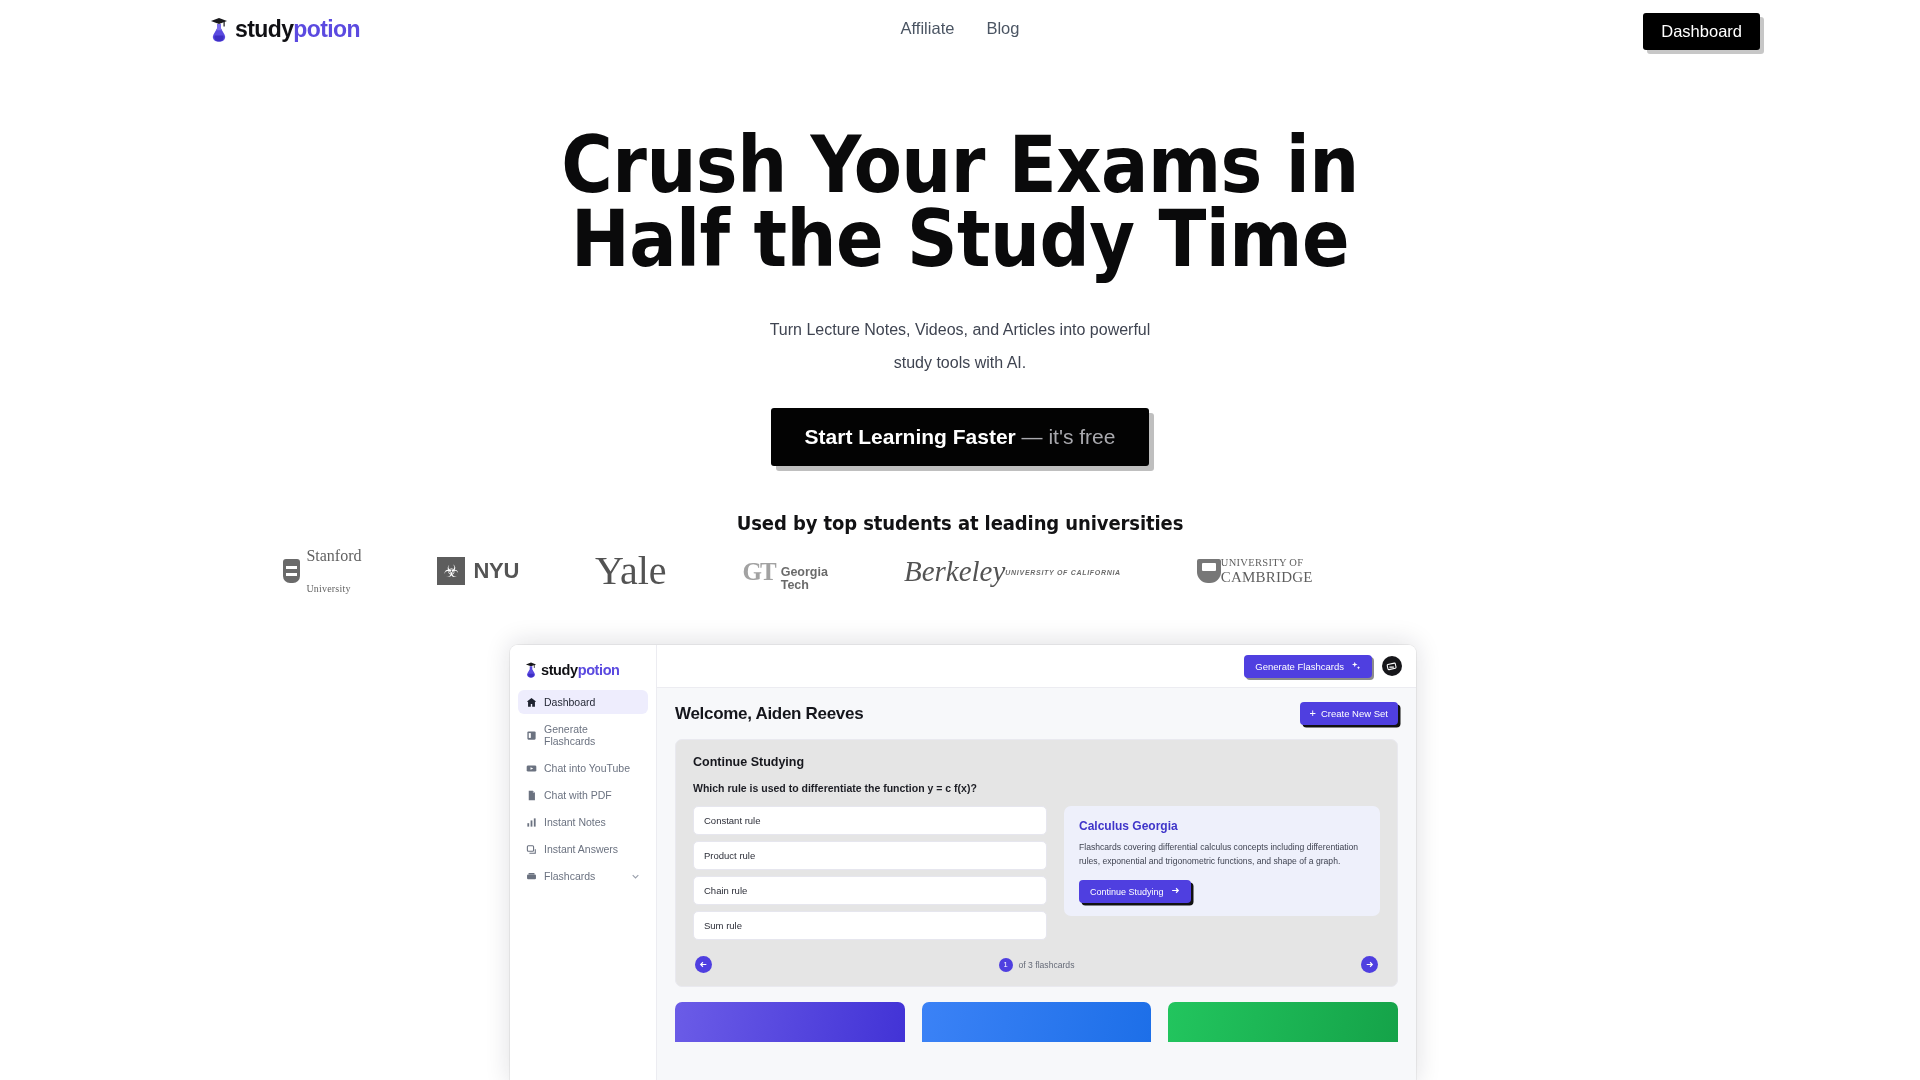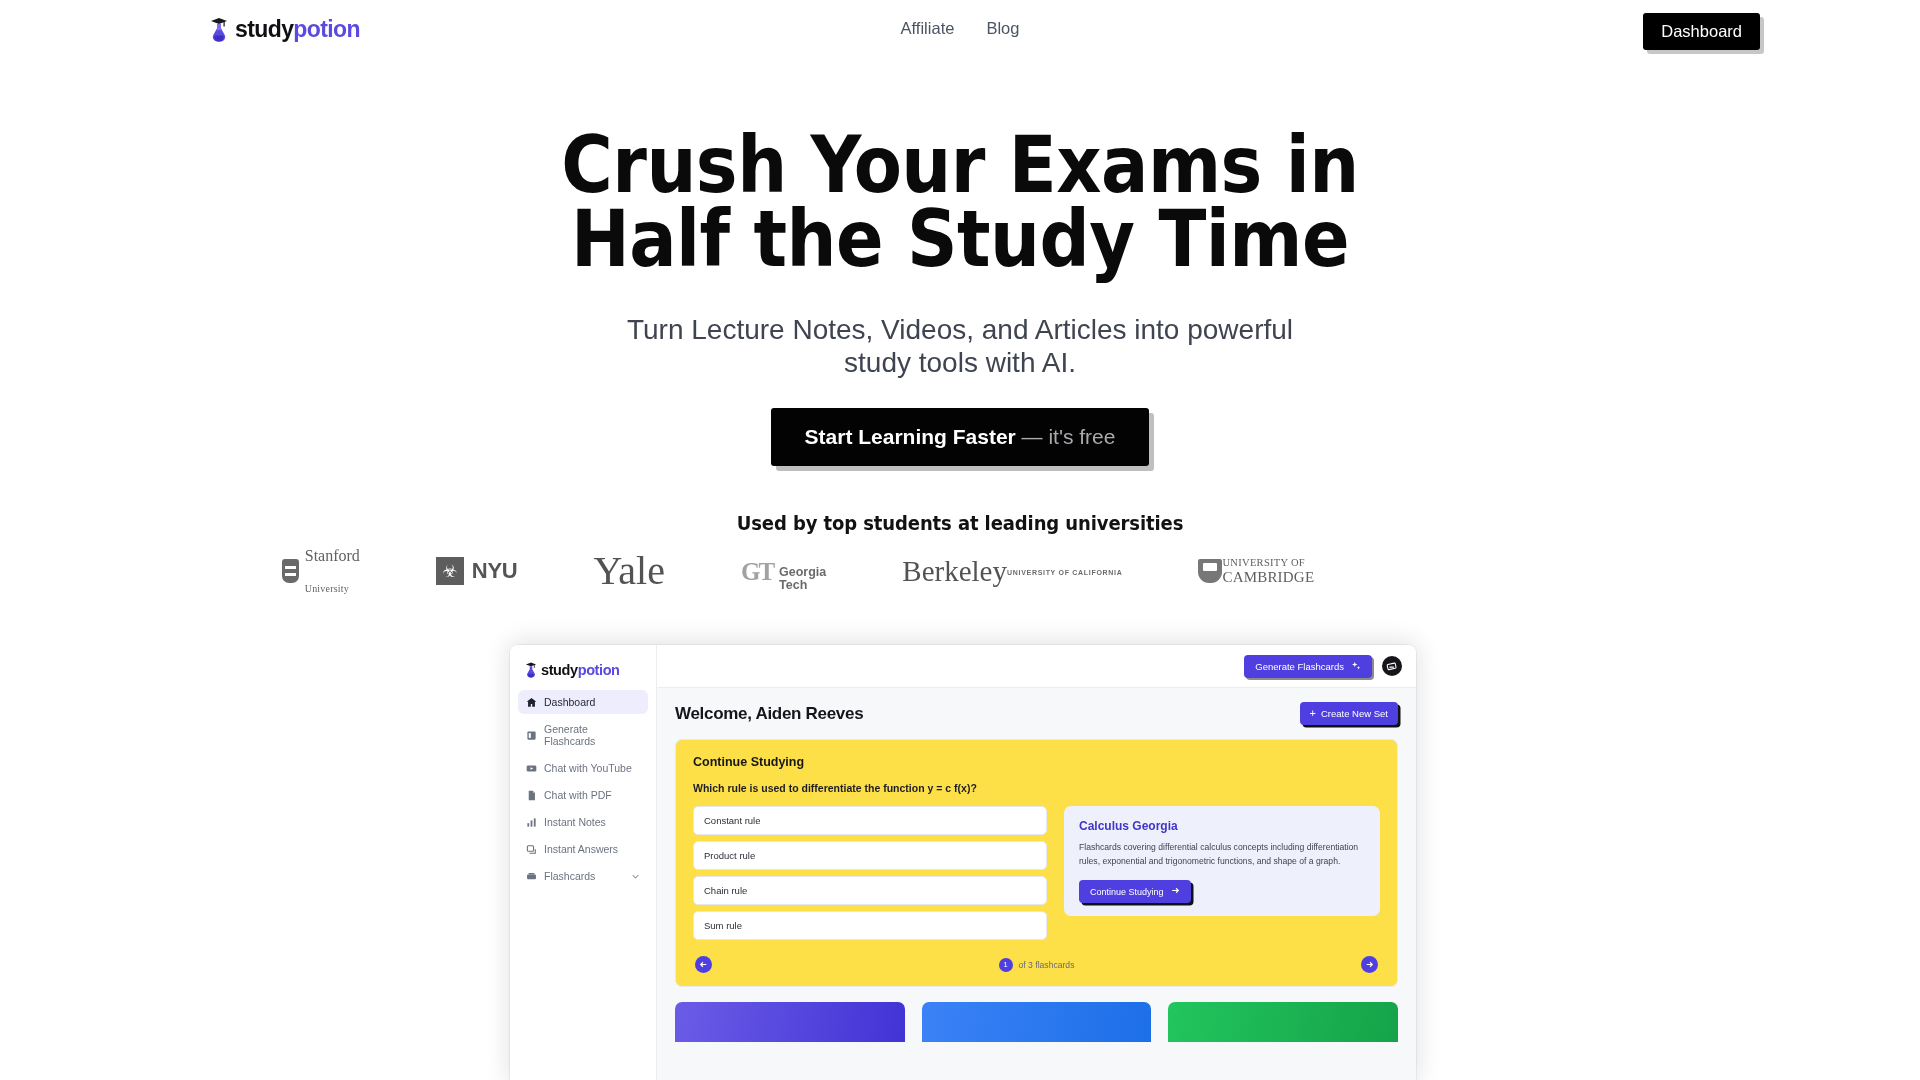--- a/index.html
+++ b/index.html
@@ -51,21 +51,21 @@
     position: absolute; top: 128px; left: 0; width: 1920px;
     text-align: center;
     font-family: "Liberation Sans Narrow", "DejaVu Sans Condensed", "Liberation Sans", sans-serif;
     font-size: 78px; font-weight: 700; line-height: 74px;
     letter-spacing: -0.5px; color: #0a0a0b;
     font-stretch: condensed;
   }
   .hero-title .line { display: block; }
   .hero-sub {
     position: absolute; top: 313px; left: 0; width: 1920px;
-    text-align: center; font-size: 28px; line-height: 33px;
+    text-align: center; font-size: 16px; line-height: 33px;
     color: #3f4451; font-weight: 400;
   }
   .cta-wrap { position: absolute; top: 408px; left: 0; width: 1920px; text-align: center; }
   .cta-btn {
     display: inline-block; background: #030303; color: #fff;
     padding: 16px 34px 17px; border: none; border-radius: 3px;
     font-size: 21px; line-height: 25px; cursor: pointer;
     box-shadow: 5px 5px 0 rgba(0,0,0,0.25);
   }
   .cta-btn .cta-main { font-weight: 600; color: #fff; }
@@ -110,21 +110,21 @@
     font-family: "Liberation Serif", serif; font-size: 40px; color: #2e2e2e; line-height: 1;
   }
 
   .logo-gt { gap: 6px; }
   .gt-mark {
     font-family: "Liberation Serif", serif; font-weight: 700; font-size: 25px;
     color: #8e8e8e; line-height: 1; letter-spacing: -2px;
   }
   .gt-words { line-height: 1.05; color: #4a4a4a; font-weight: 700; font-size: 12.5px; margin-top: 16px; }
 
-  .berkeley-wrap { text-align: center; }
+  .berkeley-wrap { text-align: center; font-style: italic; }
   .berkeley-word { font-family: "Liberation Serif", serif; font-size: 29px; color: #2e2e2e; line-height: 1; }
   .berkeley-sub { font-size: 7px; letter-spacing: 0.7px; color: #4a4a4a; margin-top: 3px; font-weight: 700;}
 
   .logo-cam { }
   .cam-shield {
     width: 24px; height: 24px; background: #5a5a5a;
     border-radius: 2px 2px 11px 11px; position: relative;
   }
   .cam-shield:before {
     content:""; position:absolute; left:5px; top:4px; width:14px; height:8px;
@@ -194,21 +194,21 @@
   .welcome-row { display:flex; align-items:center; justify-content:space-between; margin-bottom: 14px; }
   .welcome-title { font-size: 17px; font-weight: 700; color: #15161c; letter-spacing: -0.3px; }
   .create-btn {
     background: #4f3fe0; color:#fff; border:none; border-radius:4px;
     font-size: 9.5px; padding: 6px 10px; display:flex; align-items:center; gap:5px;
     cursor:pointer; box-shadow: 2.5px 2.5px 0 #121212;
   }
   .create-btn .plus { font-size: 11px; line-height: 1; }
 
   .study-card {
-    background:#fde047; border:1px solid #e9e9ef; border-radius: 7px;
+    background:#e5e5e5; border:1px solid #e9e9ef; border-radius: 7px;
     padding: 15px 17px 9px;
   }
   .study-card-title { font-size: 12.5px; font-weight: 700; color:#16171d; margin-bottom: 13px; }
   .question { font-size: 10.5px; font-weight: 700; color:#1c1d24; margin-bottom: 12px; }
   .qa-row { display:flex; gap: 17px; }
   .options { flex: 1 1 0; min-width: 0; }
   .option {
     border:1px solid #e6e6ee; border-radius: 5px; background:#fff;
     font-size: 9.5px; color:#2c2e38; padding: 8px 10px; margin-bottom: 6px; cursor:pointer;
   }
@@ -367,21 +367,21 @@
         <span>Generate Flashcards</span>
       </div>
 
       <div class="side-item">
         <span class="side-ico">
           <svg viewBox="0 0 16 16" fill="currentColor">
               <rect x="1" y="3.5" width="14" height="9" rx="2"></rect>
               <path d="M6.5 6.2 l4 1.8 -4 1.8z" fill="#fff"></path>
             </svg>
         </span>
-        <span>Chat with YouTube</span>
+        <span>Chat into YouTube</span>
       </div>
 
       <div class="side-item">
         <span class="side-ico">
           <svg viewBox="0 0 16 16" fill="currentColor">
               <path d="M4 1h6l3 3v11H4z"></path>
               <path d="M10 1v3h3z" fill="#c9cbd3"></path>
             </svg>
         </span>
         <span>Chat with PDF</span>

